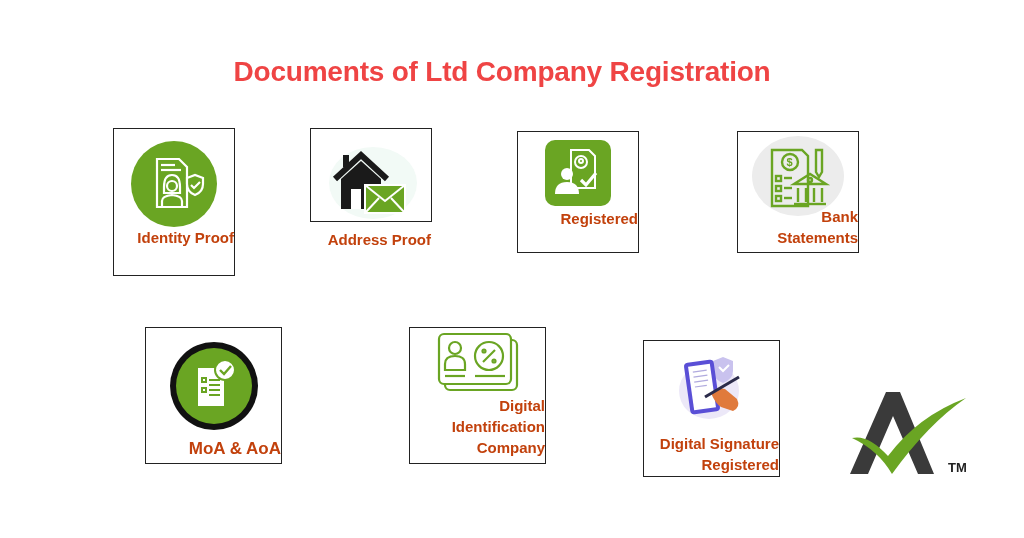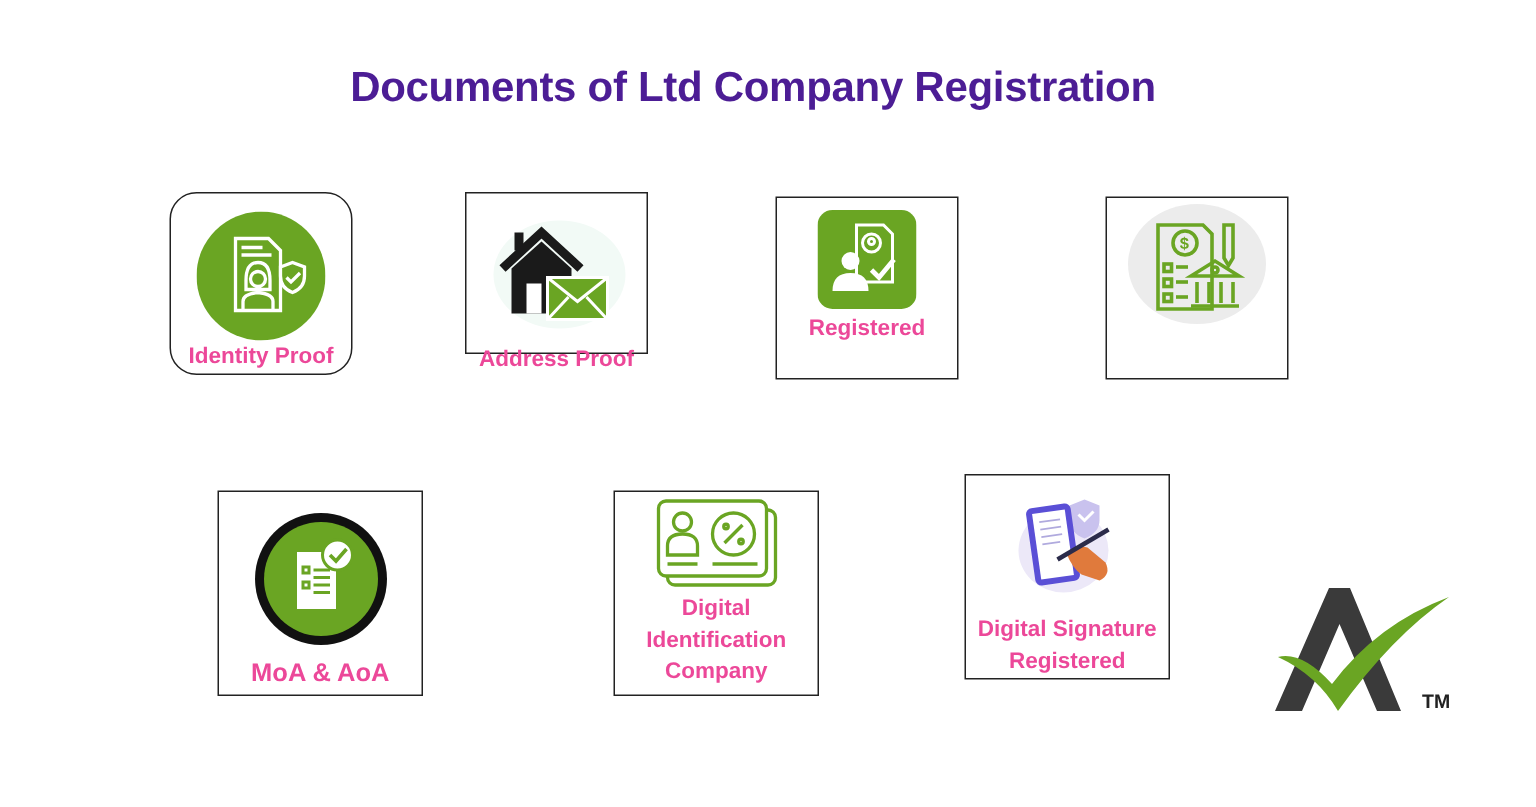--- a/index.html
+++ b/index.html
@@ -1,46 +1,46 @@
 <!DOCTYPE html>
 <html><head>
 <meta charset="utf-8">
 <style>
   html,body{margin:0;padding:0;background:#ffffff;}
   body{width:1024px;height:538px;position:relative;overflow:hidden;font-family:"Liberation Sans","DejaVu Sans",sans-serif;}
-  .title{position:absolute;left:0;width:100%;top:42px;text-align:center;font-size:28px;font-weight:bold;color:#4c1d95;letter-spacing:-0.2px;}
+  .title{position:absolute;left:0;width:100%;top:56px;text-align:center;font-size:28px;font-weight:bold;color:#ef4444;letter-spacing:-0.2px;}
   .title span{margin-left:-20px;}
   .card{position:absolute;border:1.5px solid #222;background:#fff;box-sizing:border-box;}
   .card .icon{position:absolute;left:0;right:0;margin:auto;}
-  .card .label{position:absolute;left:0;right:0;text-align:center;font-weight:bold;color:#ec4899;font-size:15px;line-height:21px;}
+  .card .label{position:absolute;left:0;right:0;text-align:right;font-weight:bold;color:#c2410c;font-size:15px;line-height:21px;}
   .logo{position:absolute;left:848px;top:388px;width:125px;height:90px;}
 </style>
 </head>
 <body>
 
 <div class="title"><span>Documents of Ltd Company Registration</span></div>
 
-<div class="card" style="left:113px;top:128px;width:122px;height:122px;border-radius:18px;">
+<div class="card" style="left:113px;top:128px;width:122px;height:148px;">
   <svg class="icon" style="top:12px;" width="86" height="86" viewBox="0 0 86 86">
     <circle cx="43" cy="43" r="43" fill="#6aa523"></circle>
     <g fill="none" stroke="#fff" stroke-width="2.2">
       <path d="M26 18 h22 l8 8 v40 h-30 z"></path>
       <line x1="30" y1="24" x2="44" y2="24"></line>
       <line x1="30" y1="29" x2="50" y2="29"></line>
       <path d="M33 46 q0 -12 8 -12 q8 0 8 12 v6 h-16 z"></path>
       <circle cx="41" cy="45" r="5"></circle>
       <path d="M31 66 v-6 q0 -5 10 -6 q10 1 10 6 v6"></path>
       <path d="M56 37 l8 -3 l8 3 v6 q0 8 -8 11 q-8 -3 -8 -11 z" fill="#6aa523"></path>
       <path d="M60 44 l3 3 l6 -6"></path>
     </g>
   </svg>
   <div class="label" style="top:98px;">Identity Proof</div>
 </div>
 
-<div class="card" style="left:310px;top:128px;width:122px;height:108px;">
+<div class="card" style="left:310px;top:128px;width:122px;height:94px;">
   <svg class="icon" style="top:14px;" width="100" height="80" viewBox="0 0 100 80">
     <ellipse cx="52" cy="40" rx="44" ry="36" fill="#f2faf6"></ellipse>
     <path d="M14 36 L40 12 L66 36" fill="none" stroke="#1a1a1a" stroke-width="6"></path>
     <rect x="22" y="12" width="6" height="12" fill="#1a1a1a"></rect>
     <path d="M20 36 L40 18 L60 36 V66 H20 Z" fill="#1a1a1a"></path>
     <rect x="30" y="46" width="10" height="20" fill="#fff"></rect>
     <rect x="44" y="42" width="40" height="28" fill="#6aa523" stroke="#fff" stroke-width="2"></rect>
     <path d="M44 42 L64 58 L84 42 M44 70 L58 55 M84 70 L70 55" fill="none" stroke="#fff" stroke-width="2"></path>
   </svg>
   <div class="label" style="top:100px;">Address Proof</div>
@@ -79,20 +79,24 @@
       <path d="M44 48 L60 38 L76 48 Z"></path>
       <circle cx="60" cy="44" r="2"></circle>
       <line x1="48" y1="52" x2="48" y2="66"></line>
       <line x1="56" y1="52" x2="56" y2="66"></line>
       <line x1="64" y1="52" x2="64" y2="66"></line>
       <line x1="72" y1="52" x2="72" y2="66"></line>
       <line x1="44" y1="68" x2="76" y2="68"></line>
       <path d="M66 14 h6 v22 l-3 5 l-3 -5 z"></path>
     </g>
   </svg>
+  <div class="label" style="top:74px;">
+    <div>Bank</div>
+    <div>Statements</div>
+  </div>
 </div>
 
 <div class="card" style="left:145px;top:327px;width:137px;height:137px;">
   <svg class="icon" style="top:12px;" width="92" height="92" viewBox="0 0 92 92">
     <circle cx="46" cy="46" r="44" fill="#111"></circle>
     <circle cx="46" cy="46" r="38" fill="#6aa523"></circle>
     <path d="M30 28 h20 l6 6 v32 h-26 z" fill="#fff"></path>
     <g stroke="#6aa523" stroke-width="2" fill="none">
       <rect x="34" y="38" width="4" height="4"></rect>
       <rect x="34" y="48" width="4" height="4"></rect>
@@ -122,21 +126,21 @@
       <line x1="40" y1="44" x2="70" y2="44"></line>
     </g>
   </svg>
   <div class="label" style="top:67px;">
     <div>Digital</div>
     <div>Identification</div>
     <div>Company</div>
   </div>
 </div>
 
-<div class="card" style="left:643px;top:316px;width:137px;height:137px;">
+<div class="card" style="left:643px;top:340px;width:137px;height:137px;">
   <svg class="icon" style="top:8px;" width="90" height="76" viewBox="0 0 90 76">
     <ellipse cx="42" cy="42" rx="30" ry="28" fill="#ece8f8"></ellipse>
     <path d="M46 12 l10 -4 l10 4 v10 q0 8 -10 12 q-10 -4 -10 -12 z" fill="#c9c2ee"></path>
     <path d="M52 18 l4 4 l6 -6" fill="none" stroke="#fff" stroke-width="2"></path>
     <rect x="20" y="12" width="30" height="52" rx="4" fill="#5a4fd6" transform="rotate(-8 35 38)"></rect>
     <rect x="24" y="16" width="22" height="44" fill="#fff" transform="rotate(-8 35 38)"></rect>
     <g stroke="#b0aade" stroke-width="1.2" transform="rotate(-8 35 38)">
       <line x1="28" y1="22" x2="42" y2="22"></line>
       <line x1="28" y1="27" x2="42" y2="27"></line>
       <line x1="28" y1="32" x2="42" y2="32"></line>

